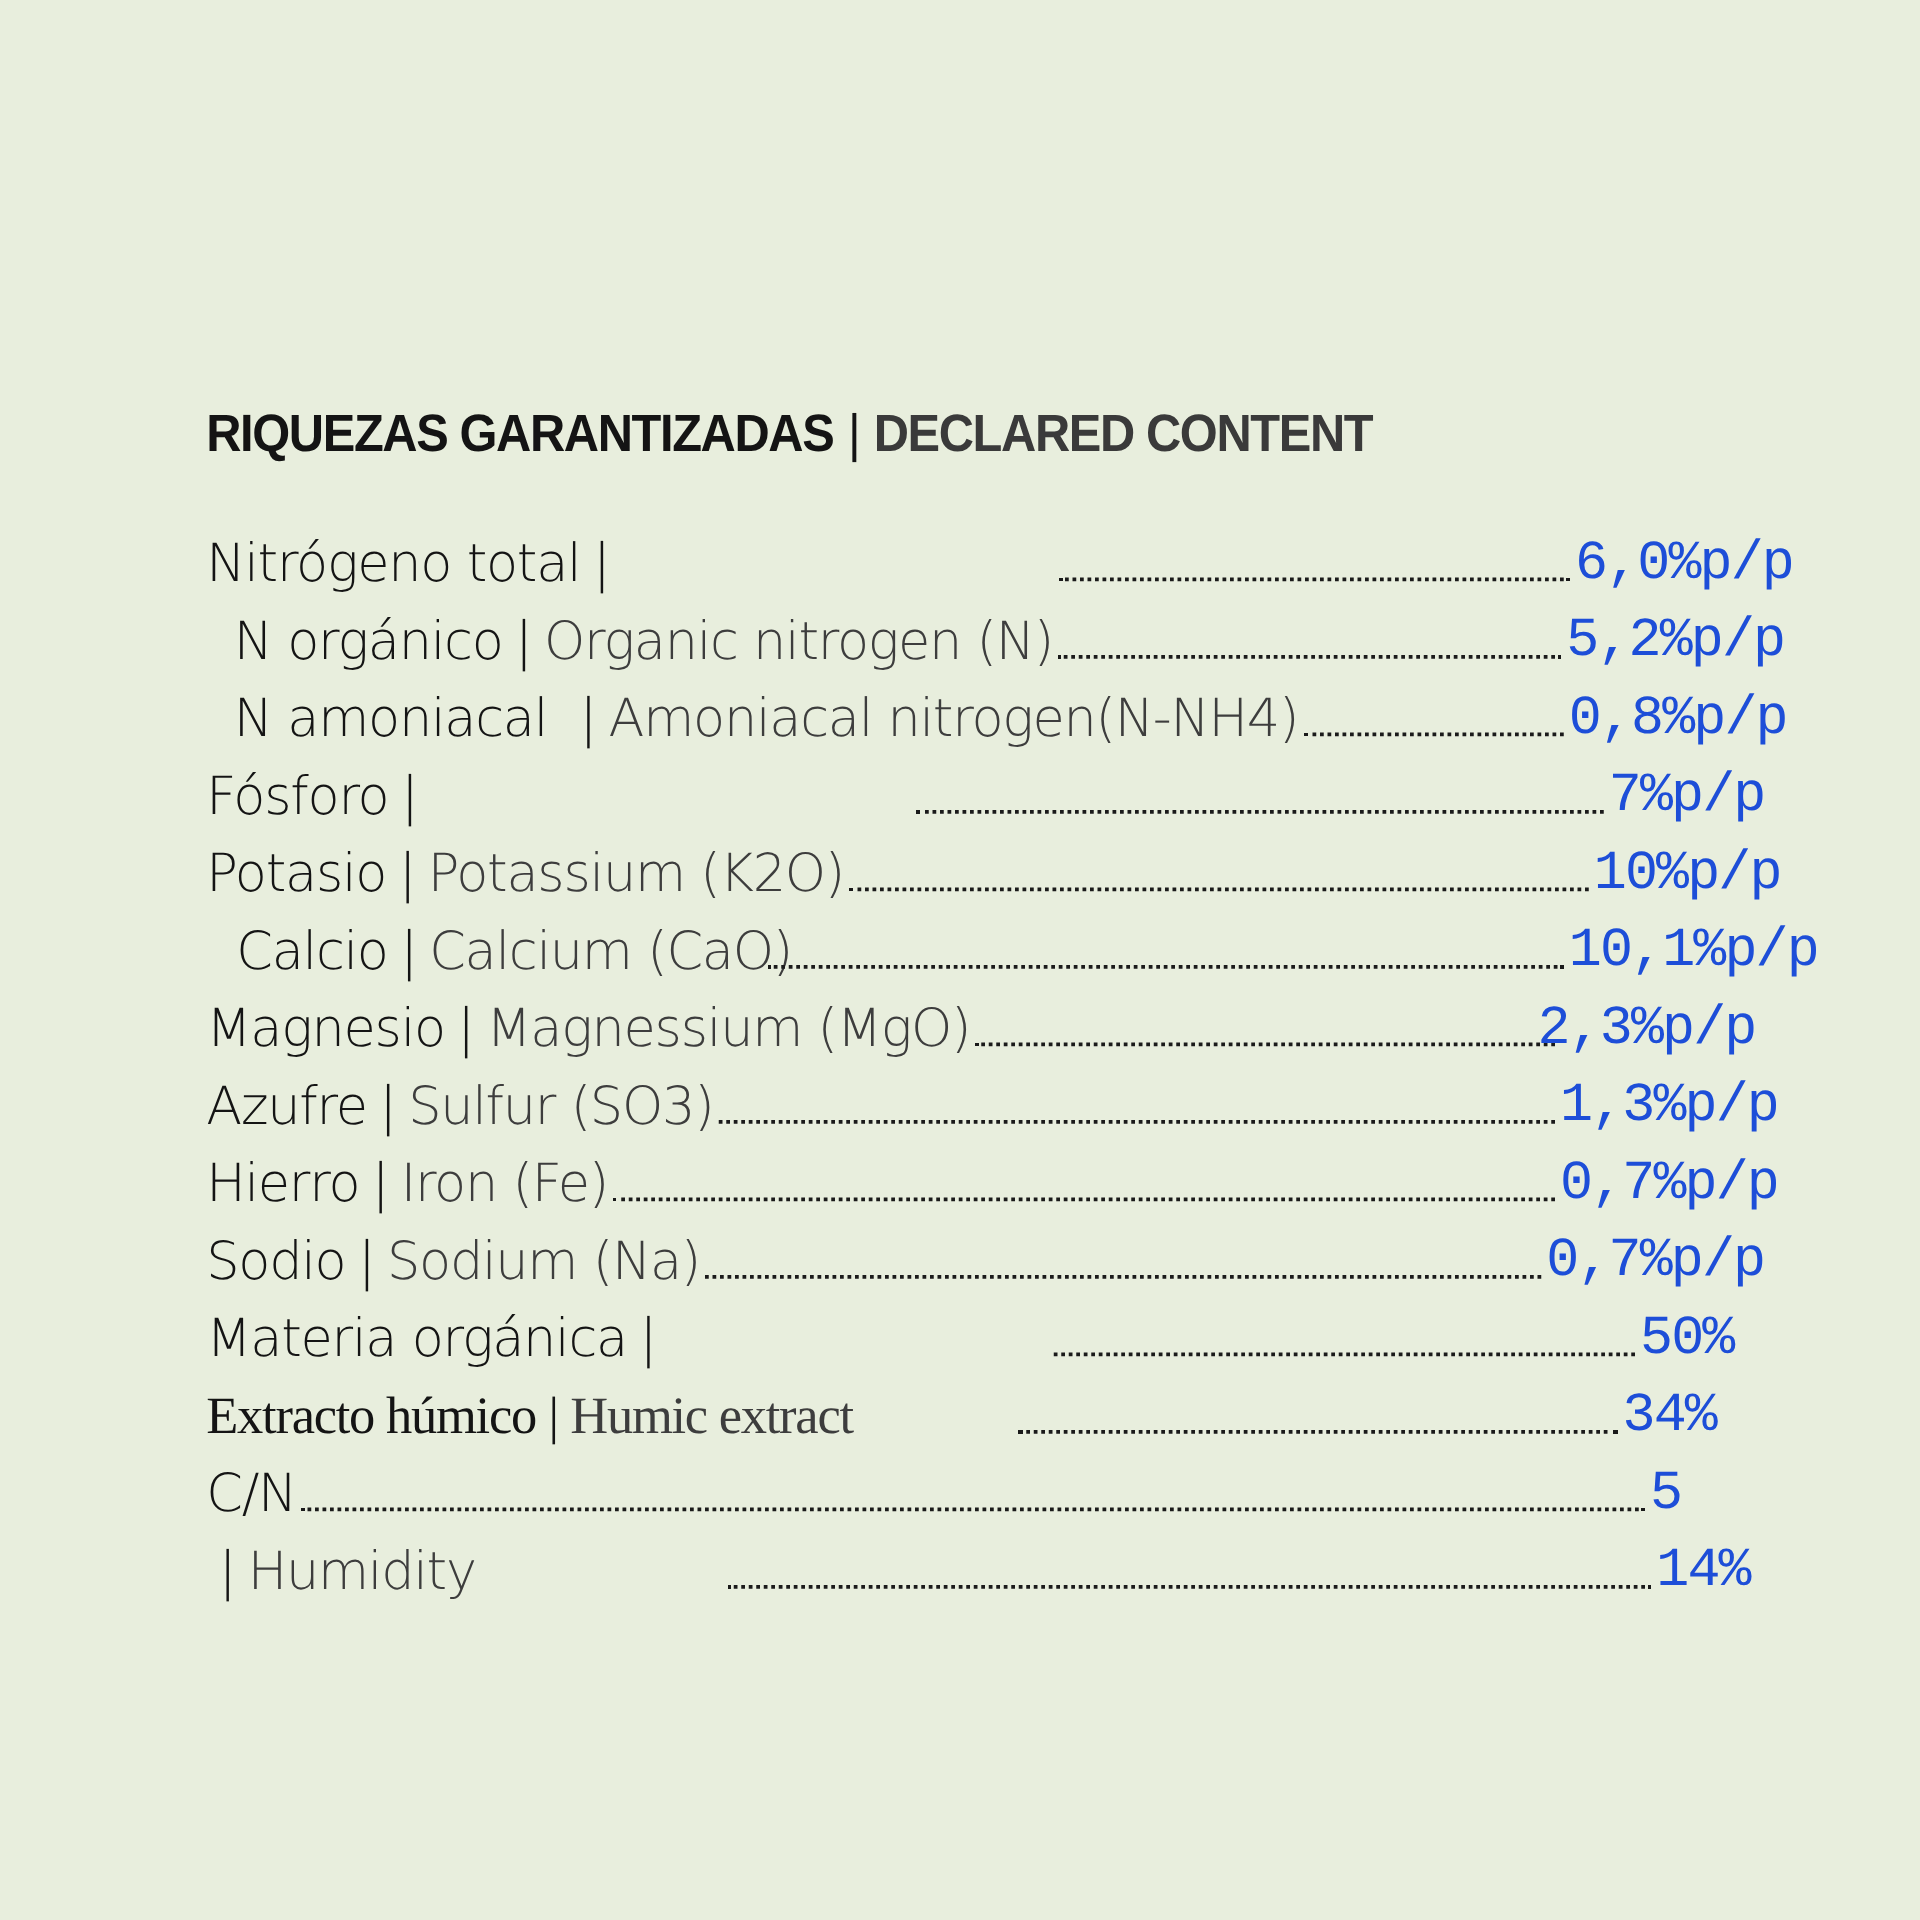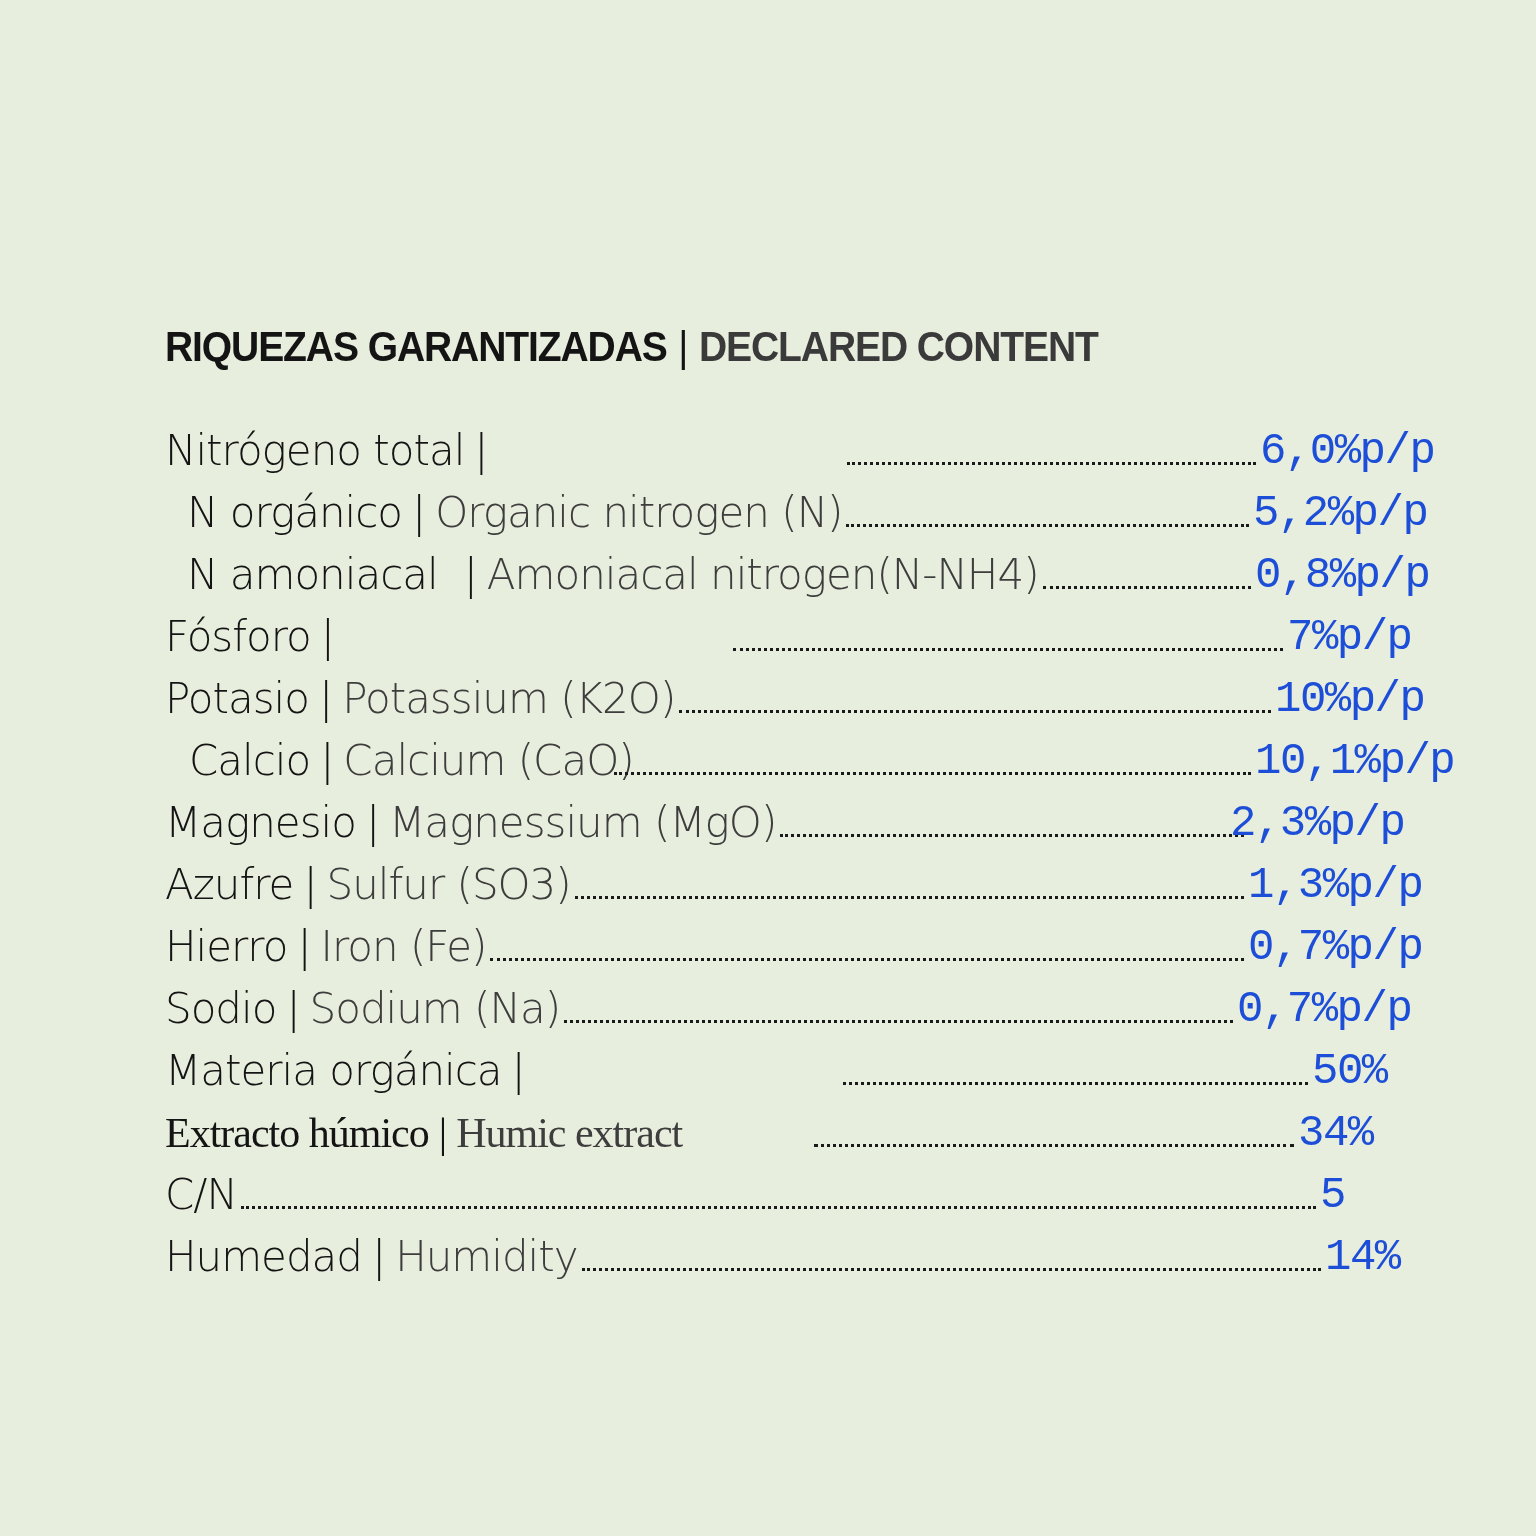--- a/index.html
+++ b/index.html
@@ -211,20 +211,19 @@
   <div class="row">
     <div class="label" style="left: 0px; justify-content: flex-end;">
       <span class="es">C/N</span>
     </div>
     <span class="leader" style="left: 75.9062px; width: 1075.09px;"></span>
     <span class="value" style="left: 1155px;">5</span>
   </div>
 
   <div class="row">
     <div class="label" style="left: 0px;">
-      <span class="es">Humedad</span>
       <span class="sep">|</span>
       <span class="en">Humidity</span>
     </div>
     <span class="leader" style="left: 416.609px; width: 739.391px;"></span>
     <span class="value" style="left: 1160px;">14%</span>
   </div>
 </div>
 
 </body></html>

